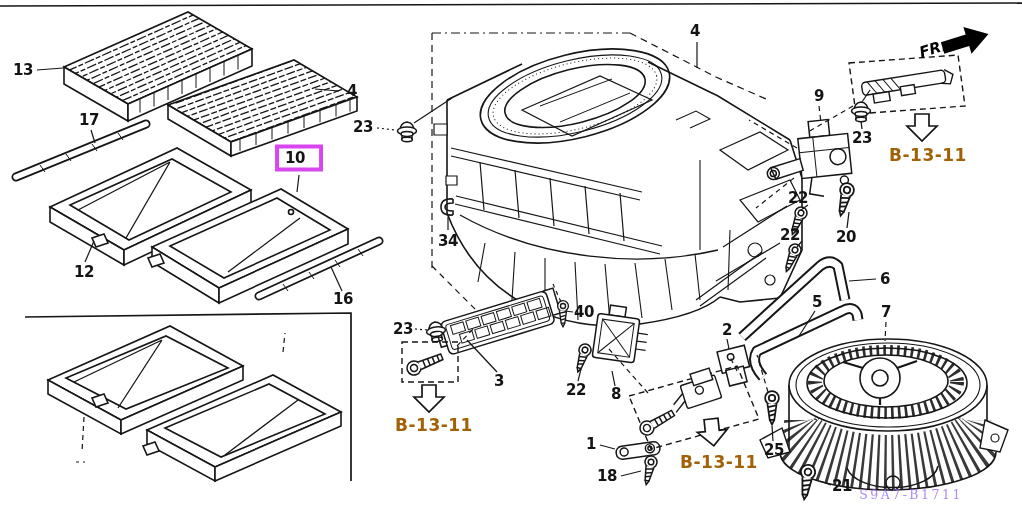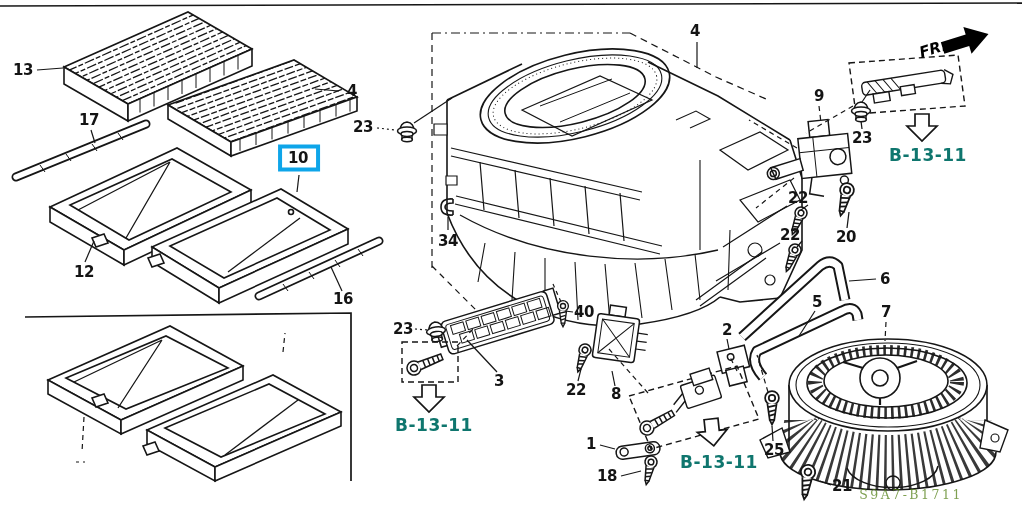--- a/index.html
+++ b/index.html
@@ -1,27 +1,27 @@
 <!DOCTYPE html>
 <html><head>
 <meta charset="utf-8">
 <style>
   html,body{margin:0;padding:0;background:#fff;}
   #stage{position:relative;width:1022px;height:531px;background:#fff;overflow:hidden;
          font-family:"DejaVu Sans","Liberation Sans",sans-serif;}
   svg{position:absolute;left:0;top:0;}
   .callout{position:absolute;transform:translate(-50%,-50%);font:700 15px "DejaVu Sans","Liberation Sans",sans-serif;
            color:#141414;letter-spacing:-0.5px;white-space:nowrap;z-index:5;}
-  .callout.hl{border:4px solid #0ea5e9;padding:0 8px 1px 6px;background:#fff;}
+  .callout.hl{border:4px solid #d946ef;padding:0 14px 1px 6px;background:#fff;}
   .ref{position:absolute;transform:translate(-50%,-50%);font:700 17px "DejaVu Sans","Liberation Sans",sans-serif;
-       color:#0f766e;letter-spacing:0.5px;white-space:nowrap;z-index:5;}
+       color:#a16207;letter-spacing:0.5px;white-space:nowrap;z-index:5;}
   .fr{position:absolute;transform:translate(-50%,-50%) rotate(-17deg);font:900 15px "DejaVu Sans","Liberation Sans",sans-serif;
       font-style:italic;color:#000;z-index:5;}
   .stamp{position:absolute;transform:translate(-50%,-50%);font:400 12.5px "DejaVu Serif","Liberation Serif",serif;
-         color:#4d7c0f;opacity:.72;letter-spacing:2.5px;white-space:nowrap;z-index:5;}
+         color:#8b5cf6;opacity:.72;letter-spacing:2.5px;white-space:nowrap;z-index:5;}
 </style>
 </head>
 <body>
 
 <div id="stage">
 
 <svg width="1022" height="531" viewBox="0 0 1022 531">
   <defs>
     <clipPath id="cf13">
           <path d="M64,67 L188,12 L252,49 L128,104 Z"></path>

